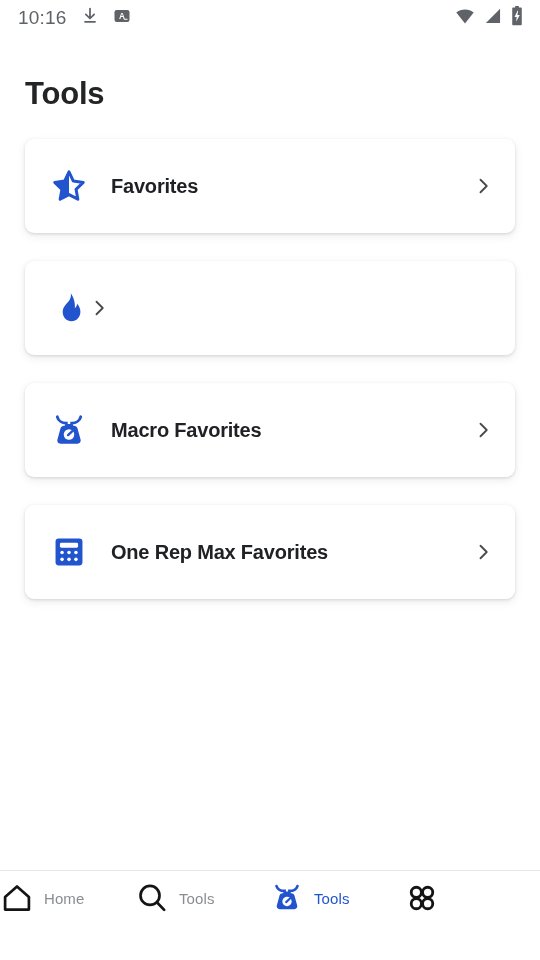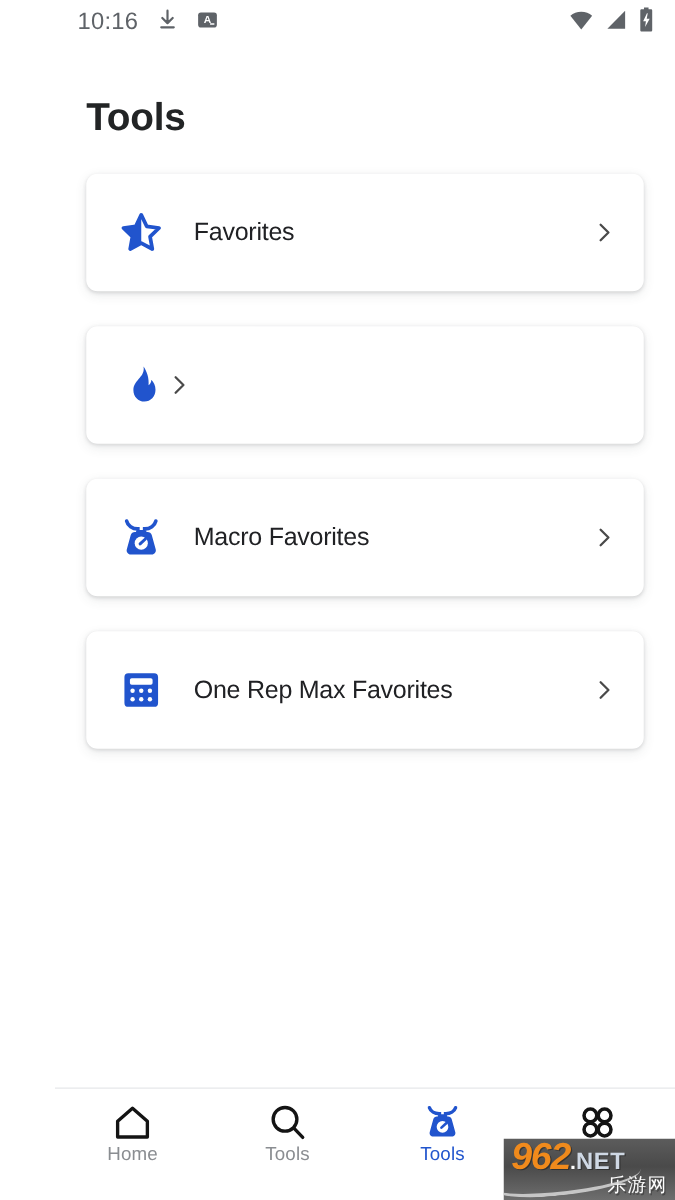--- a/index.html
+++ b/index.html
@@ -6,21 +6,21 @@
   html, body {
     width:540px; height:960px;
     background:#ffffff;
     font-family:"Liberation Sans", sans-serif;
     overflow:hidden;
   }
   .phone {
     position:relative;
     width:540px; height:960px;
     background:#ffffff;
-    display:flex; flex-direction:column;padding-left:44px;
+    display:flex; flex-direction:column;
   }
 
   
   .statusbar {
     height:36px; flex:0 0 36px;
     display:flex; align-items:center;
     padding:0 16px 0 18px;
     background:#ffffff;
   }
   .status-left { display:flex; align-items:center; gap:13px; }
@@ -54,42 +54,42 @@
     box-shadow:0 1px 3px rgba(60,64,67,.16), 0 3px 9px rgba(60,64,67,.10);
   }
   .tool-icon {
     width:40px; height:40px;
     display:flex; align-items:center; justify-content:center;
     flex:0 0 40px;
     margin-left:2px;
   }
   .tool-label {
     margin-left:22px;
-    font-size:20px; font-weight:normal; color:#202124;
+    font-size:20px; font-weight:bold; color:#202124;
     letter-spacing:-.2px;
     flex:1;
   }
   .chevron { flex:0 0 20px; display:flex; align-items:center; justify-content:center; }
 
   
   .filler { flex:1; background:#ffffff; }
 
   
   .bottom-nav {
     position:relative;
     flex:0 0 90px; height:90px;
     background:#ffffff;
     border-top:1px solid #e6e7ea;
     display:flex; align-items:flex-start;
     padding-top:10px;
   }
   .nav-item {
     flex:1;
-    display:flex; flex-direction:column;
-    align-items:center; 
+    display:flex; flex-direction:row;
+    align-items:center; gap:10px;
   }
   .nav-icon { height:34px; display:flex; align-items:center; justify-content:center; }
   .nav-label { font-size:15px; color:#8a8d91; letter-spacing:.1px; }
   .nav-item.active .nav-label { color:#2155cd; font-weight:normal; }
 
   
   .watermark {
     position:absolute;
     left:403px; top:911px;
     width:137px; height:49px;
@@ -292,25 +292,14 @@
           <circle cx="8" cy="8" r="3.6" fill="none" stroke="#141414" stroke-width="2"></circle>
           <circle cx="16" cy="8" r="3.6" fill="none" stroke="#141414" stroke-width="2"></circle>
           <circle cx="8" cy="16" r="3.6" fill="none" stroke="#141414" stroke-width="2"></circle>
           <circle cx="16" cy="16" r="3.6" fill="none" stroke="#141414" stroke-width="2"></circle>
         </svg>
       </span>
       <span class="nav-label"></span>
     </div>
   </div>
 
-  <div class="watermark">
-    <div class="wm-swoosh"></div>
-    <div class="wm-row1">
-      <span class="wm-962">962</span>
-      <span class="wm-dot">.</span>
-      <span class="wm-net">NET</span>
-    </div>
-    <div class="wm-row2">
-      <span class="wm-cn">乐游网</span>
-    </div>
-  </div>
 
 </div>
 
 </body></html>

